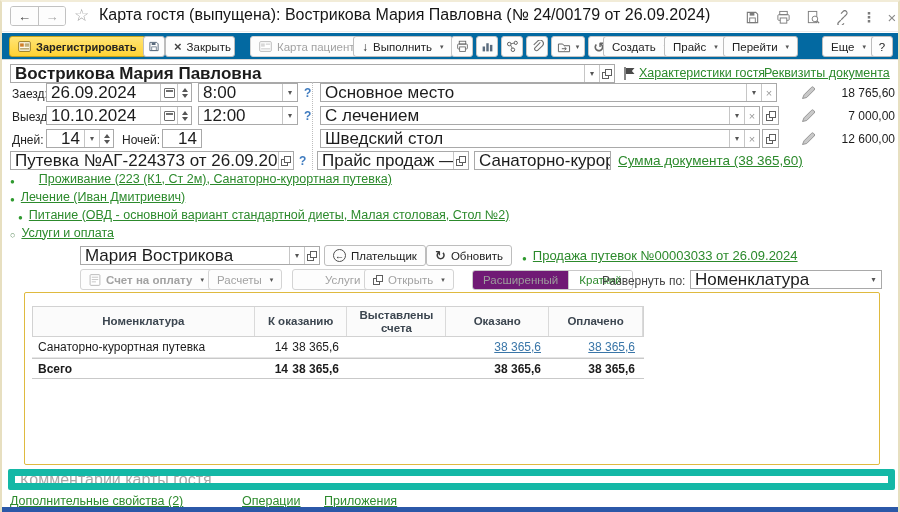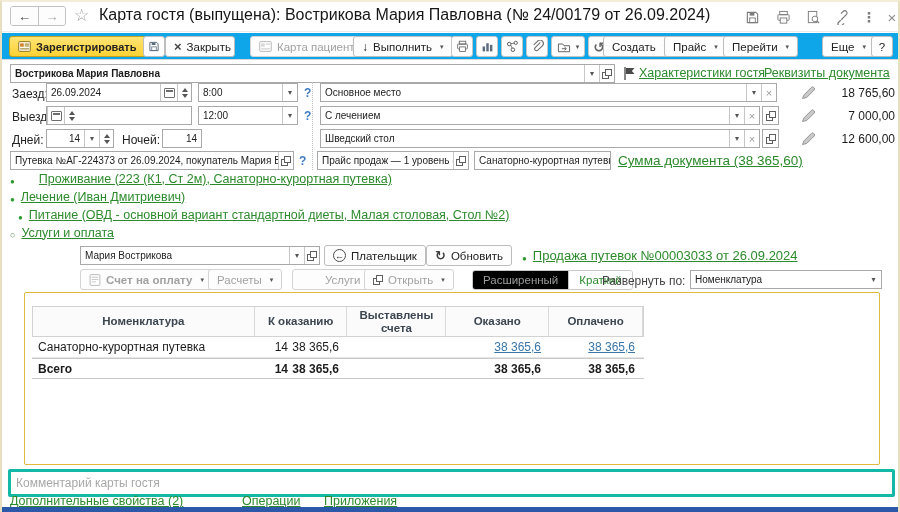--- a/index.html
+++ b/index.html
@@ -17,36 +17,36 @@
   .star{position:absolute;left:72px;top:3px;font-size:17px;color:#a3a3a3;}
   .wtitle{position:absolute;left:97px;top:4px;font-size:16px;color:#161616;white-space:nowrap;}
   .wicons{position:absolute;top:7px;height:16px;display:flex;align-items:center;justify-content:center;color:#7c7c7c;}
   .gl-dots::before{content:"⋮";font-size:14px;font-weight:bold;color:#7c7c7c;}
   .gl-x::before{content:"×";font-size:15px;color:#8a8a8a;}
   .gl-star::before{content:"☆";}
   .gl-larr::before{content:"←";}
   .gl-rarr::before{content:"→";}
 
   
-  .cmdbar{position:absolute;top:31px;left:0;right:0;height:27px;background:#0ea5e9;border-bottom:1px solid #d8d8d8;}
+  .cmdbar{position:absolute;top:31px;left:0;right:0;height:27px;background:#0369a1;border-bottom:1px solid #d8d8d8;}
   .btn{position:absolute;top:3px;height:21px;display:flex;align-items:center;gap:5px;padding:0 8px;
        background:#fdfdfd;border:1px solid #bdbdbd;border-radius:3px;font-size:11.5px;color:#222;white-space:nowrap;}
   .btn.dis{color:#a2a2a2;border-color:#d4d4d4;}
   .btn-yellow{background:linear-gradient(#ffe476,#ffd233);border:1px solid #c5a21c;font-weight:bold;font-size:11px;}
   .btn-sqico{justify-content:center;padding:0 4px;}
   .caret::after{content:"▾";font-size:7px;color:#555;margin-left:3px;}
   .gl-xclose::before{content:"×";font-weight:bold;color:#444;font-size:13px;}
   .gl-darr::before{content:"↓";font-weight:bold;color:#222;font-size:12px;}
   .gl-hist::before{content:"↺";font-size:14px;color:#666;font-weight:bold;}
   .icostrip{position:absolute;left:449px;top:3px;display:flex;gap:3px;}
   .icostrip .ib{height:21px;width:22px;border:1px solid #c6c6c6;border-radius:3px;background:#fdfdfd;display:flex;align-items:center;justify-content:center;}
   .icostrip .ib.wide{width:34px;gap:2px;}
 
   
-  .fld{position:absolute;height:19px;border:1px solid #a9a9a9;background:#fff;display:flex;align-items:stretch;font-size:10px;text-align:center;}
+  .fld{position:absolute;height:19px;border:1px solid #a9a9a9;background:#fff;display:flex;align-items:stretch;font-size:17px;text-align:center;}
   .fld .txt{flex:1;display:flex;align-items:center;padding:0 4px;overflow:hidden;white-space:nowrap;}
   .fld .ctl{width:15px;border-left:1px solid #c6c6c6;display:flex;align-items:center;justify-content:center;color:#555;}
   .gl-caret::before{content:"▾";font-size:8px;color:#555;}
   .gl-clr::before{content:"×";font-size:11px;color:#9a9a9a;}
   .lbl{position:absolute;font-size:12px;color:#222;white-space:nowrap;}
   .qmark{position:absolute;font-size:12px;font-weight:bold;color:#3f7bbf;}
   .qmark::before{content:"?";}
   .spin{display:flex;flex-direction:column;align-items:center;justify-content:center;gap:2px;width:14px;border-left:1px solid #c6c6c6;}
   .spin i{display:block;width:0;height:0;border-left:3px solid transparent;border-right:3px solid transparent;}
   .spin .up{border-bottom:4px solid #555;}
@@ -66,41 +66,41 @@
   .blink{color:#3a76a8;text-decoration:underline;cursor:pointer;}
   .gl-dotf::before{content:"●";color:#2f9a2f;font-size:8px;}
   .gl-doto::before{content:"○";color:#5c8a5c;font-size:9px;}
   .secrow{position:absolute;display:flex;align-items:center;gap:6px;height:15px;}
 
   
   .gl-refresh::before{content:"↻";font-size:13px;font-weight:bold;color:#3d3d3d;}
   .circarr{width:13px;height:13px;border:1px solid #4e4e4e;border-radius:50%;display:flex;align-items:center;justify-content:center;font-size:9px;color:#333;}
   .circarr::before{content:"←";}
   .toggle{position:absolute;top:268px;height:20px;display:flex;border:1px solid #c9c9c9;border-radius:3px;overflow:hidden;font-size:11.5px;}
-  .tgseg{display:flex;align-items:center;padding:0 10px;background:#000000;color:#9d9d9d;}
+  .tgseg{display:flex;align-items:center;padding:0 10px;background:#701a75;color:#9d9d9d;}
   .tgseg.on{border-left:1px solid #c9c9c9;color:#2c8a2c;background:#fff;}
 
   
   .panel{position:absolute;left:22px;top:290px;width:856px;height:173px;border:1px solid #dfba3f;border-radius:2px;background:#fff;}
   .tbl{position:absolute;left:30px;top:304px;width:612px;font-size:12px;}
   .thead{display:flex;border:1px solid #d2d2d2;background:#fbfbfb;height:31px;}
   .th{display:flex;align-items:center;justify-content:center;text-align:center;font-weight:bold;color:#3c4650;font-size:11.5px;line-height:1.1;border-right:1px solid #dadada;}
   .th:last-child{border-right:1px solid #dadada;}
   .tr{display:flex;align-items:center;height:21px;border-bottom:1px solid #e6e6e6;}
   .tr.total{font-weight:bold;border-top:1px solid #c9c9c9;border-bottom:1px solid #c9c9c9;}
   .c1{width:222px;}.c2{width:93px;}.c3{width:103px;}.c4{width:99px;}.c5{width:94px;}
   .cellname{padding-left:6px;}
   .cellnum{text-align:right;padding-right:8px;}
   .qtycell{display:flex;align-items:center;}
   .qtycell .q{width:34px;text-align:right;}
   .qtycell .a{flex:1;text-align:right;padding-right:8px;}
 
   
-  .comment{position:absolute;left:6px;top:467px;width:887px;height:28px;border:3px solid #14b8a6;border-radius:2px;
-           font-family:"Liberation Sans","DejaVu Sans",sans-serif;font-size:12px;padding:2px 5px;color:#333;}
+  .comment{position:absolute;left:6px;top:467px;width:887px;height:21px;border:7px solid #14b8a6;border-radius:2px;
+           font-family:"Liberation Sans","DejaVu Sans",sans-serif;font-size:16px;padding:2px 5px;color:#333;}
   .comment::placeholder{color:#a8a8a8;}
   .bluebar{position:absolute;left:0;right:0;top:505px;height:7px;background:#2b58a8;}
 
   svg{display:block;}
 </style>
 </head>
 <body>
 
 <div class="app">
 
@@ -268,20 +268,21 @@
       </span>
   </div>
   <div class="fld" style="left:196px;top:81px;width:100px;">
     <span class="txt">8:00</span>
     <span class="ctl gl-caret"></span>
   </div>
   <div class="qmark" style="left:302px;top:84px;"></div>
 
   <div class="lbl" style="left:10px;top:108px;">Выезд:</div>
   <div class="fld" style="left:44px;top:104px;width:146px;">
+    <span class="txt">10.10.2024</span>
     <span class="calbox">
         <span class="cal"></span>
       </span>
     <span class="spin">
         <i class="up"></i>
         <i class="dn"></i>
       </span>
   </div>
   <div class="fld" style="left:196px;top:104px;width:100px;">
     <span class="txt">12:00</span>

